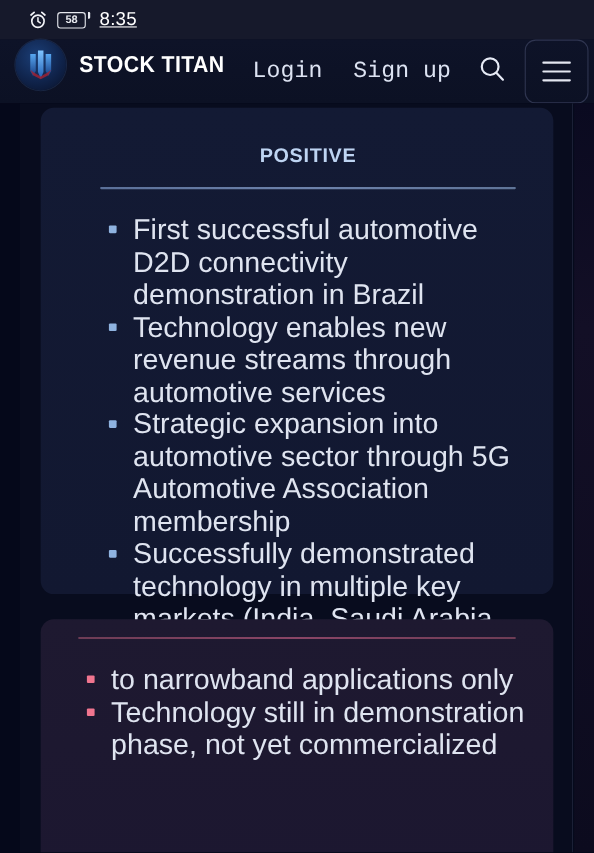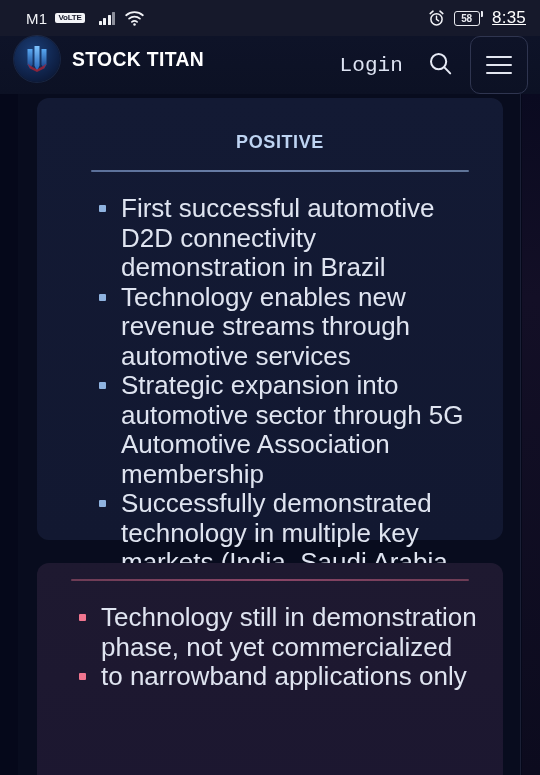--- a/index.html
+++ b/index.html
@@ -130,38 +130,20 @@
   }
   .card.positive ul.bullets li::before { background:#8fb3e0; }
   .card.negative ul.bullets li::before { background:#f0758f; }
 </style>
 </head>
 <body>
 
 <div class="screen">
 
   <div class="statusbar">
-    <div class="sb-left">
-      <span class="carrier">M1</span>
-      <span class="volte">VoLTE</span>
-      <span class="bars">
-          <i></i>
-          <i></i>
-          <i></i>
-          <i></i>
-        </span>
-      <span class="wifi">
-        <svg width="19" height="15" viewBox="0 0 19 15">
-          <path d="M1.2 4.2A13 13 0 0 1 17.8 4.2" stroke="#f2f3f7" stroke-width="1.8" fill="none" stroke-linecap="round"></path>
-          <path d="M4.1 7.6A8.4 8.4 0 0 1 14.9 7.6" stroke="#f2f3f7" stroke-width="1.8" fill="none" stroke-linecap="round"></path>
-          <path d="M6.9 10.9A4.3 4.3 0 0 1 12.1 10.9" stroke="#f2f3f7" stroke-width="1.7" fill="none" stroke-linecap="round"></path>
-          <circle cx="9.5" cy="13.4" r="1.25" fill="#f2f3f7"></circle>
-        </svg>
-      </span>
-    </div>
     <div class="sb-right">
       <span class="alarm">
         <svg width="17" height="17" viewBox="0 0 17 17">
           <circle cx="8.5" cy="9.3" r="5.6" stroke="#f2f3f7" stroke-width="1.5" fill="none"></circle>
           <path d="M8.5 6.2v3.2l2.1 1.4" stroke="#f2f3f7" stroke-width="1.4" fill="none" stroke-linecap="round"></path>
           <path d="M2.2 3.6 5.0 1.2" stroke="#f2f3f7" stroke-width="1.6" stroke-linecap="round"></path>
           <path d="M14.8 3.6 12.0 1.2" stroke="#f2f3f7" stroke-width="1.6" stroke-linecap="round"></path>
         </svg>
       </span>
       <span class="battery">
@@ -189,20 +171,21 @@
           <path d="M13.5 13 L18.5 13 L18.5 28.5 L16 33 L13.5 28.5 Z" fill="url(#bl2)"></path>
           <path d="M20.5 10 L25.5 10 L25.5 29.5 L23 35.5 L20.5 29.5 Z" fill="url(#bl)"></path>
           <path d="M27.5 13 L32.5 13 L32.5 28.5 L30 33 L27.5 28.5 Z" fill="url(#bl2)"></path>
           <path d="M13.5 27.5 L16 32.5 L23 36 L30 32.5 L32.5 27.5 L30 29.5 L23 33.5 L16 29.5 Z" fill="#9e2235" opacity=".85"></path>
         </svg>
       </span>
       <span class="brandname">STOCK TITAN</span>
     </div>
     <div class="nav">
       <span class="navlink">Login</span>
+      <span class="navlink">Sign up</span>
       <span class="iconbtn">
         <span>
           <svg width="27" height="27" viewBox="0 0 27 27">
             <circle cx="11.6" cy="11.6" r="7.6" stroke="#e6eaf5" stroke-width="2" fill="none"></circle>
             <path d="M17.4 17.4 L23.2 23.4" stroke="#e6eaf5" stroke-width="2" stroke-linecap="round"></path>
           </svg>
         </span>
       </span>
       <span class="menubtn">
         <span></span>
@@ -223,21 +206,21 @@
           <li>First successful automotive D2D connectivity demonstration in Brazil</li>
           <li>Technology enables new revenue streams through automotive services</li>
           <li>Strategic expansion into automotive sector through 5G Automotive Association membership</li>
           <li>Successfully demonstrated technology in multiple key markets (India, Saudi Arabia, UAE)</li>
         </ul>
       </div>
 
       <div class="card negative">
         <div class="divider"></div>
         <ul class="bullets">
+          <li>to narrowband applications only</li>
           <li>Technology still in demonstration phase, not yet commercialized</li>
-          <li>to narrowband applications only</li>
         </ul>
       </div>
 
     </div>
   </div>
 
 </div>
 
 </body></html>

